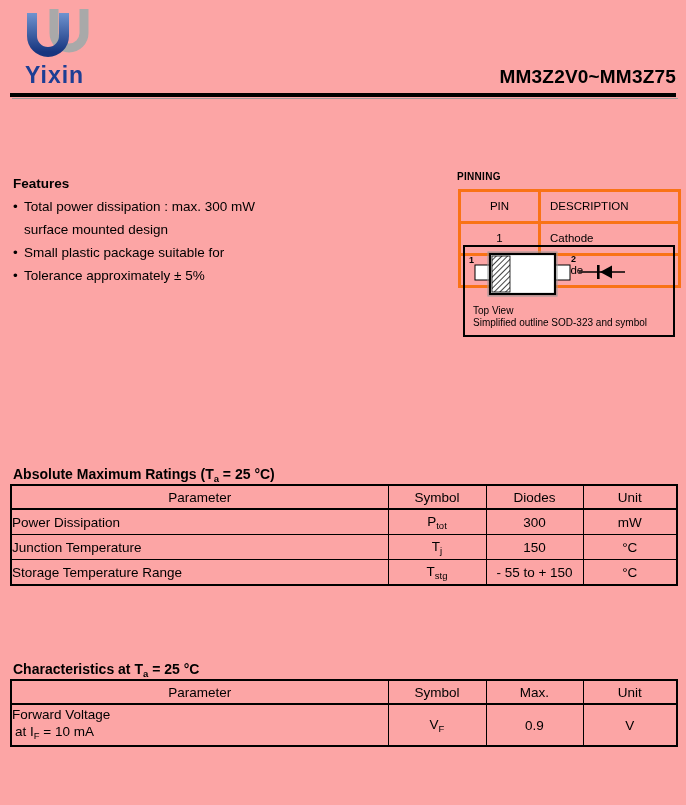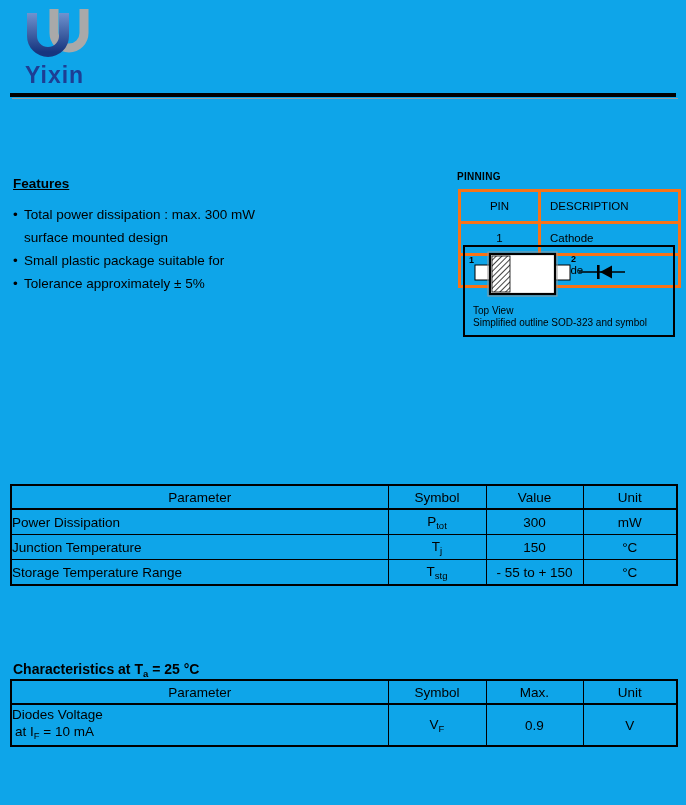--- a/index.html
+++ b/index.html
@@ -1,29 +1,29 @@
 <!DOCTYPE html>
 <html><head>
 <meta charset="utf-8">
 <style>
   html,body{margin:0;padding:0;background:#fff;}
-  .page{position:relative;width:686px;height:805px;background:#0ea5e9;
+  .page{position:relative;width:686px;height:805px;background:#fca5a5;
         font-family:"Liberation Sans",sans-serif;color:#000;overflow:hidden;}
 
   
   .logo{position:absolute;left:25px;top:8px;}
   .logo-brand{color:#1d3e94;font-size:23px;font-weight:bold;letter-spacing:1px;margin-top:-4px;}
   .part-number{position:absolute;right:10px;top:66px;font-size:19px;font-weight:bold;letter-spacing:0.2px;}
   .rule-thick{position:absolute;left:10px;right:10px;top:93px;height:4px;background:#000;}
   .rule-shadow{position:absolute;left:12px;right:8px;top:98px;height:1px;background:#9a9a9a;}
   .subtitle{position:absolute;right:10px;top:106px;font-size:15px;font-weight:bold;}
 
   
   .features{position:absolute;left:13px;top:176px;font-size:13.5px;}
-  .features-title{font-weight:bold;margin-bottom:16px;text-decoration:underline;}
+  .features-title{font-weight:bold;margin-bottom:8px;}
   .feature-line{height:23px;line-height:15px;}
   .feature-line .bullet{display:inline-block;width:11px;}
 
   
   .pinning-title{position:absolute;left:457px;top:171px;font-size:10px;font-weight:bold;letter-spacing:0.3px;}
   .pinning-table{position:absolute;left:458px;top:189px;border-collapse:collapse;font-size:11.5px;
                  border:2px solid #000;}
   .pinning-table th,.pinning-table td{border:3px solid #f97316;height:13px;line-height:13px;padding:8px;font-weight:normal;}
   .pinning-table th{border-bottom:2px solid #000;}
   .col-pin{width:61px;text-align:center;}
@@ -66,20 +66,21 @@
           <stop offset="0" stop-color="#6f93cf"></stop>
           <stop offset="1" stop-color="#17357f"></stop>
         </linearGradient>
       </defs>
       <path d="M29,1 V25 A15,15 0 0 0 59,25 V1" fill="none" stroke="#a9a9a9" stroke-width="9"></path>
       <path d="M7,5 V28 A16,16 0 0 0 39,28 V5" fill="none" stroke="url(#ug)" stroke-width="10"></path>
     </svg>
     <div class="logo-brand">Yixin</div>
   </div>
 
+  <div class="part-number">MM3Z2V0~MM3Z75</div>
   <div class="rule-thick"></div>
   <div class="rule-shadow"></div>
 
   <div class="features">
     <div class="features-title">Features</div>
     <div class="feature-line">
       <span class="bullet">•</span><span>Total power dissipation : max. 300 mW</span>
     </div>
     <div class="feature-line">
       <span class="bullet"></span><span>surface mounted design</span>
@@ -130,33 +131,36 @@
         <rect x="132" y="18" width="2.6" height="14" fill="#000"></rect>
         <polygon points="135,25 147,18.5 147,31.5" fill="#000"></polygon>
       </g>
     </svg>
     <div class="figure-caption">
       <div>Top View</div>
       <div>Simplified outline SOD-323 and symbol</div>
     </div>
   </div>
 
+  <div class="section-title abs-max-title">
+    <span class="inner"><span>Absolute Maximum Ratings (T</span><span class="sb">a</span><span> = 25 °C)</span></span>
+  </div>
 
   <table class="data-table abs-table">
     <colgroup>
         <col style="width:377px">
         <col style="width:98px">
         <col style="width:97px">
         <col style="width:94px">
       </colgroup>
     <tbody>
         <tr>
       <th>Parameter</th>
       <th>Symbol</th>
-      <th>Value</th>
+      <th>Diodes</th>
       <th>Unit</th>
     </tr>
     <tr>
       <td class="param">Power Dissipation</td>
       <td><span>P</span><span class="sb">tot</span></td>
       <td>300</td>
       <td>mW</td>
     </tr>
     <tr>
       <td class="param">Junction Temperature</td>
@@ -186,21 +190,21 @@
       </colgroup>
     <tbody>
         <tr>
       <th>Parameter</th>
       <th>Symbol</th>
       <th>Max.</th>
       <th>Unit</th>
     </tr>
     <tr class="row-tall">
       <td class="param">
-        <div>Diodes Voltage</div>
+        <div>Forward Voltage</div>
         <div class="line2"><span>at I</span><span class="sb">F</span><span> = 10 mA</span></div>
       </td>
       <td><span>V</span><span class="sb">F</span></td>
       <td>0.9</td>
       <td>V</td>
     </tr>
   </tbody>
     </table>
 
 </div>

